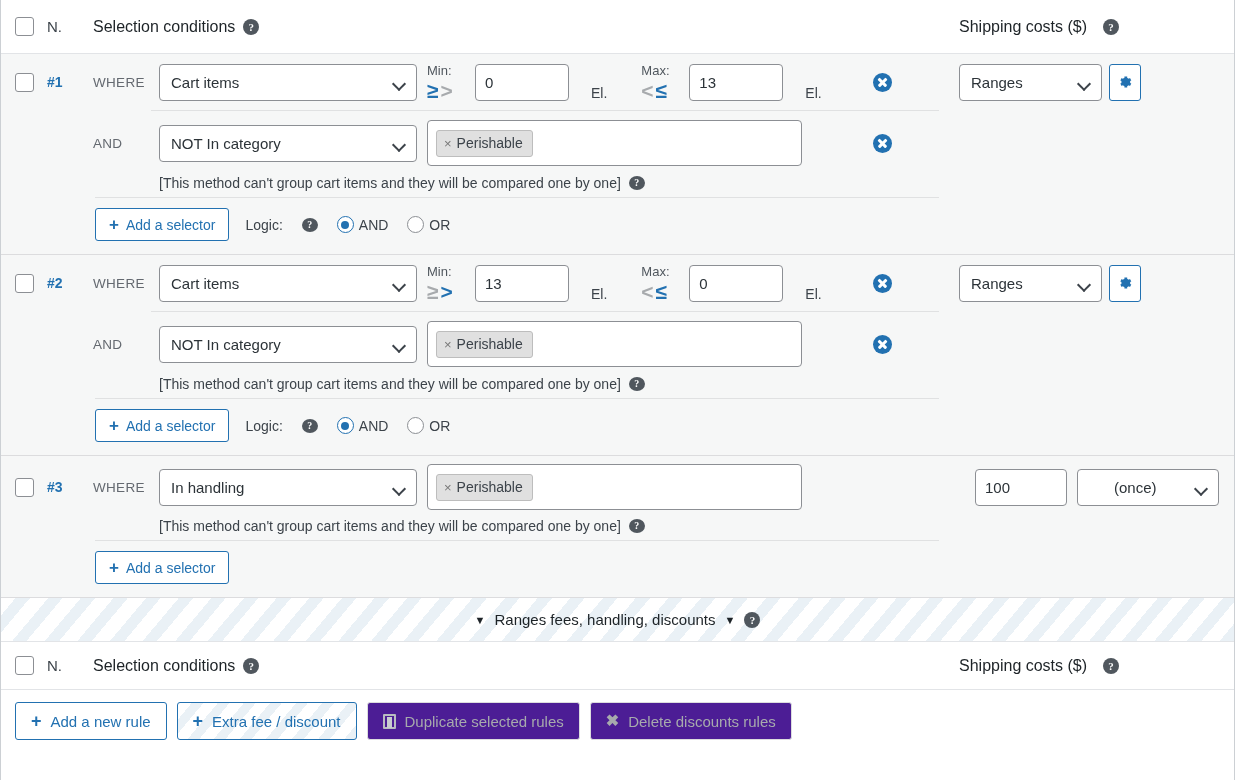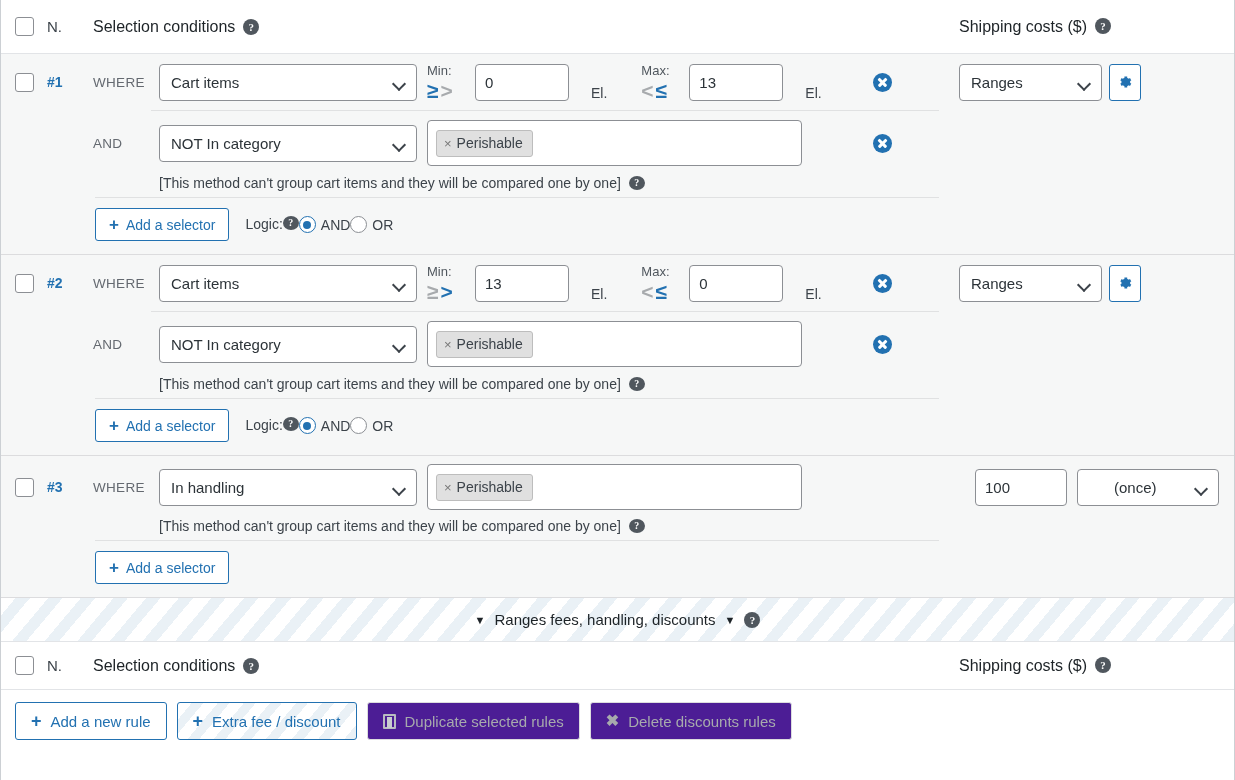--- a/index.html
+++ b/index.html
@@ -42,21 +42,21 @@
   .hdr .cell-num { font-weight: normal; color: #3c434a; font-size: 15px; }
   .hdr-title {
     flex: 1 1 auto;
     font-size: 16px;
     color: #1d2327;
     display: flex; align-items: center; gap: 8px;
   }
   .hdr-cost {
     width: 275px; flex: 0 0 275px;
     font-size: 16px; color: #1d2327;
-    display: flex; gap: 8px;
+    display: flex; align-items: center; gap: 16px;
   }
 
   
   .cb {
     width: 19px; height: 19px;
     border: 1px solid #8c8f94;
     border-radius: 3px;
     background: #fff;
     display: inline-block;
   }
@@ -260,21 +260,21 @@
     font-size: 14px;
     display: inline-flex;
     align-items: center;
     gap: 7px;
     padding: 0 13px;
     cursor: pointer;
     white-space: nowrap;
   }
   .btn-outline .plus { font-size: 17px; font-weight: bold; line-height: 1; }
   .logic {
-    display: flex; gap: 0;
+    display: flex; align-items: center; gap: 19px;
     font-size: 14px; color: #3c434a;
   }
   .radio {
     width: 17px; height: 17px;
     border: 1px solid #8c8f94;
     border-radius: 50%;
     background: #fff;
     display: inline-block;
     position: relative;
     cursor: pointer;

